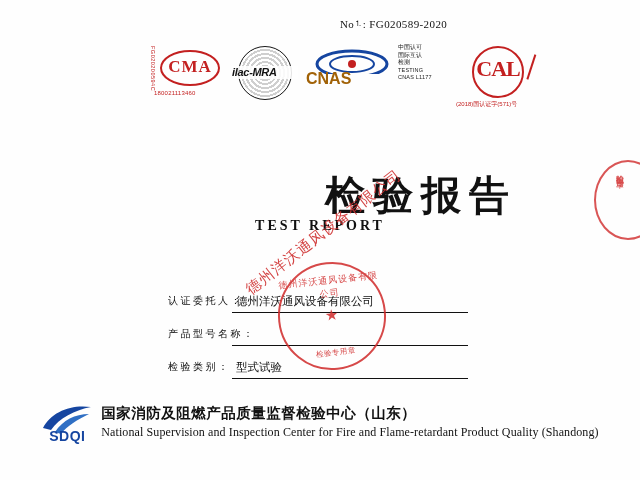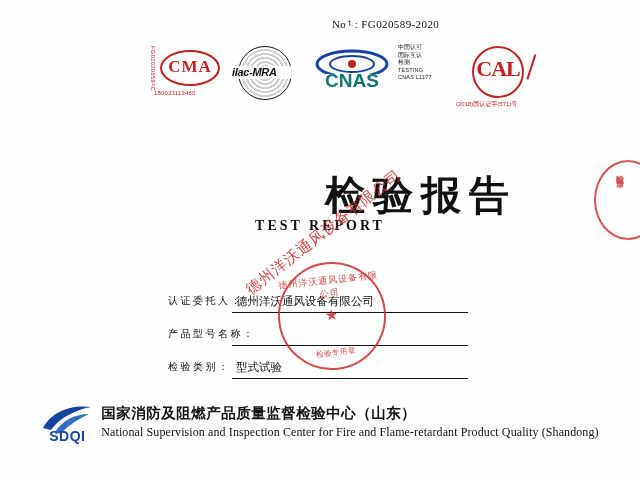--- a/index.html
+++ b/index.html
@@ -20,21 +20,21 @@
     position: absolute;
     left: 0; top: 0;
     width: 640px; height: 480px;
     background: #fefefe;
   }
 
   
   .serial {
     position: absolute;
     top: 18px;
-    left: 332px;
+    left: 340px;
     font-size: 11px;
     letter-spacing: 0.4px;
     color: #111;
     font-family: "Liberation Serif", serif;
     white-space: nowrap;
   }
   .serial .sup {
     font-size: 8px;
     vertical-align: 2px;
   }
@@ -126,24 +126,23 @@
   .logo-cnas { left: 166px; width: 92px; }
   .cnas-swoosh {
     position: absolute;
     left: 8px; top: 4px;
     width: 76px; height: 26px;
   }
   .cnas-text {
     position: absolute;
     left: 0; top: 26px;
     width: 92px;
-    text-align: center;
-    font-size: 19px;
-    font-weight: bold;
-    color: #0f766e;
+    font-size: 16px;
+    font-weight: bold;
+    color: #a16207;
     letter-spacing: 0px;
     font-family: "Liberation Sans", sans-serif;
   }
 
   
   .logo-cnas-cn { left: 258px; width: 56px; }
   .cnas-cn-line {
     font-size: 6px;
     line-height: 7.6px;
     color: #1a1a1a;

